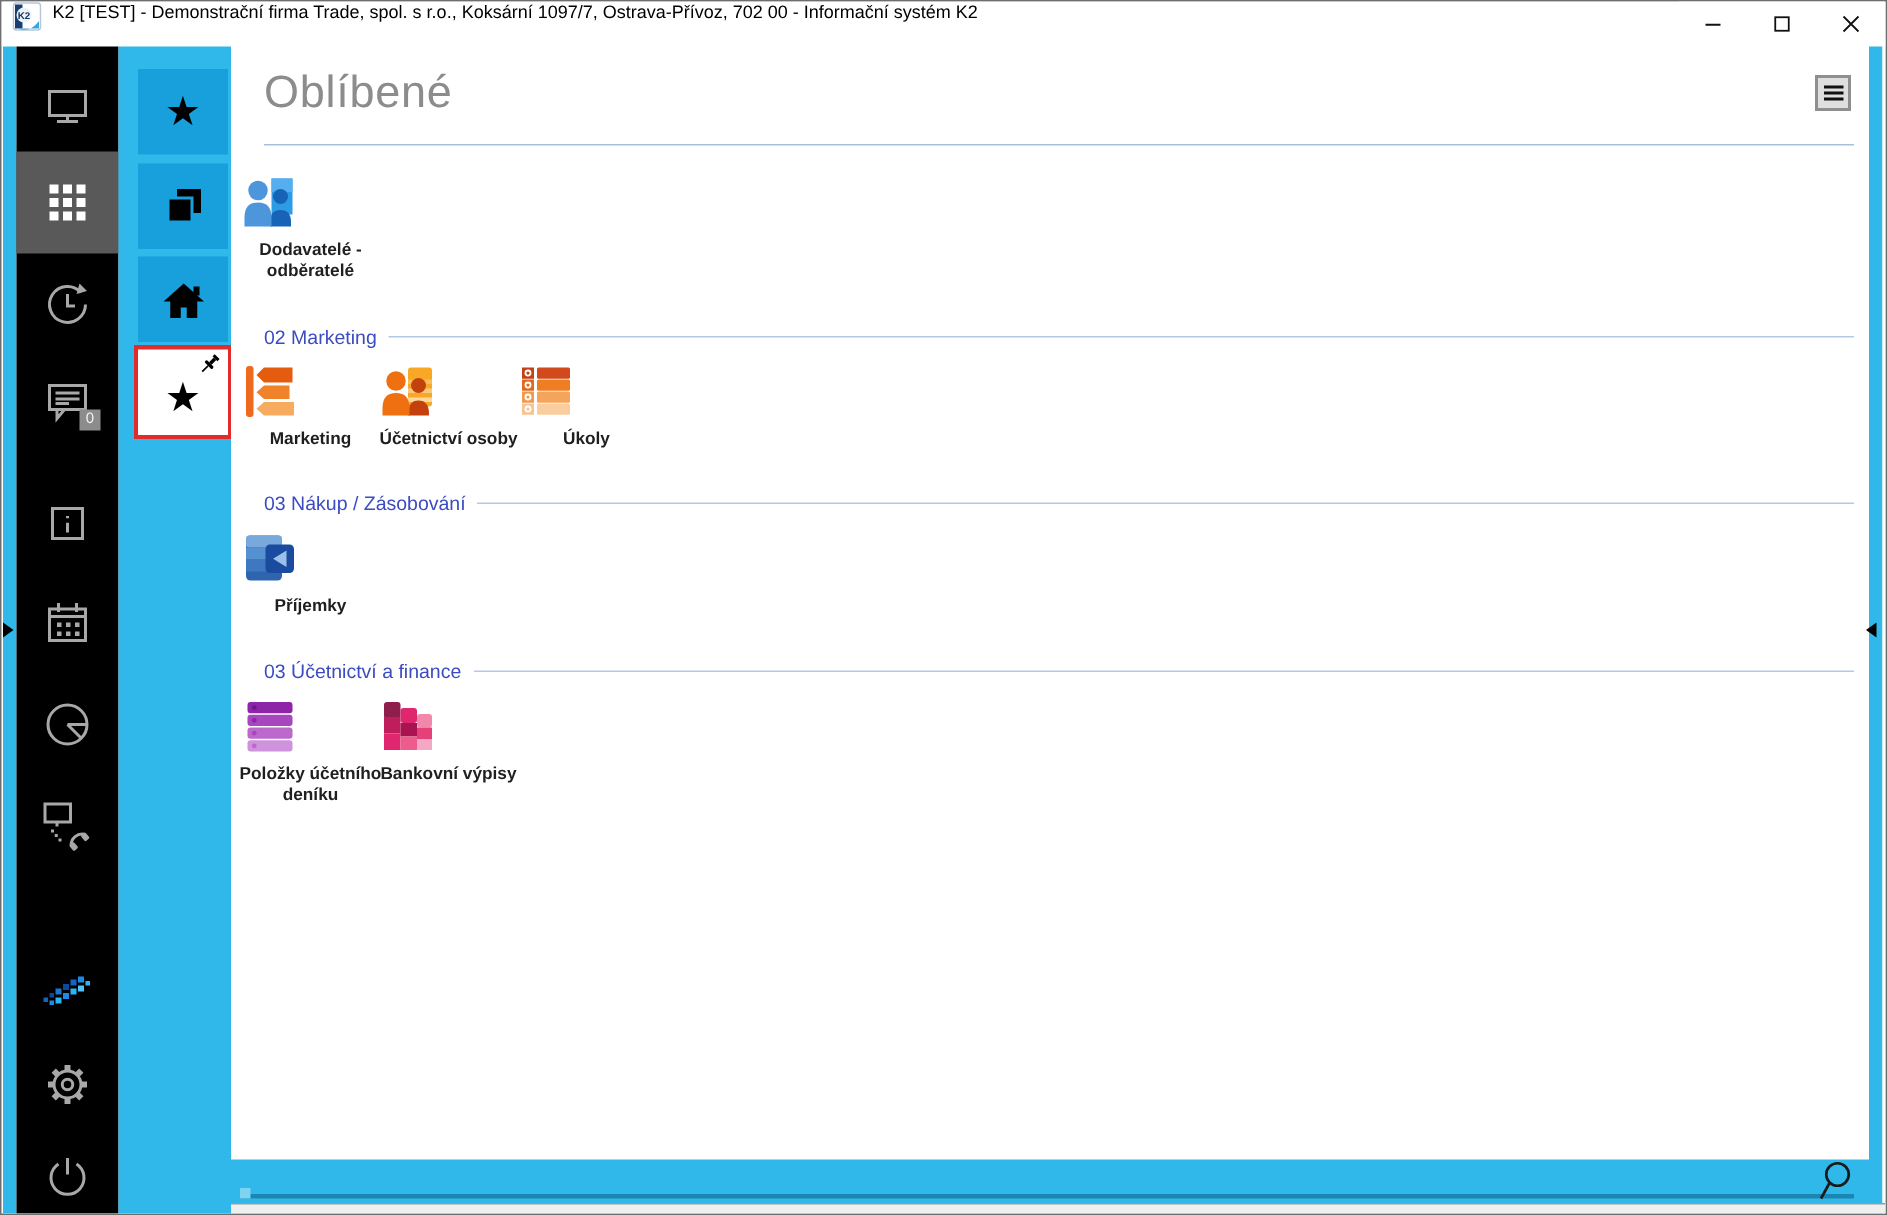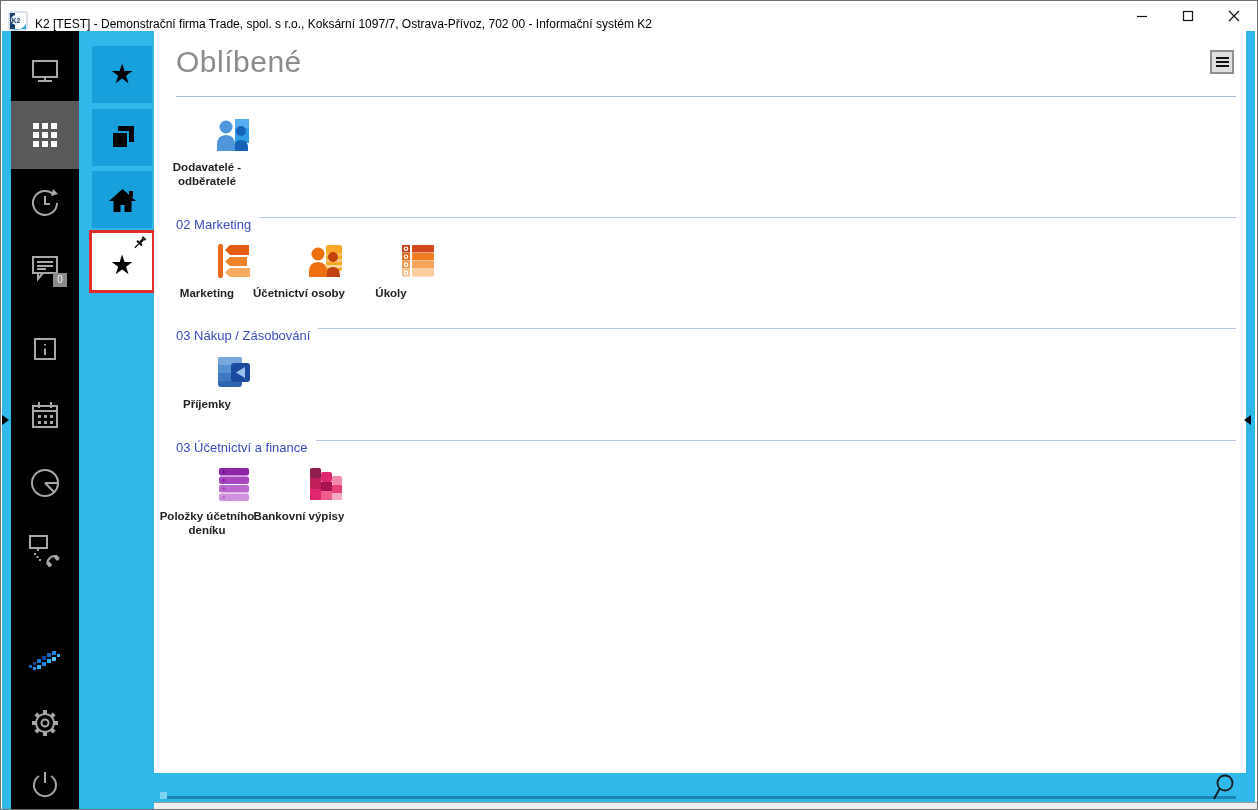--- a/index.html
+++ b/index.html
@@ -1,21 +1,21 @@
 <!DOCTYPE html>
 <html><head>
 <meta charset="utf-8">
 <style>
   * { margin:0; padding:0; box-sizing:border-box; }
   html,body { width:1258px; height:810px; font-family:"Liberation Sans", sans-serif; background:#fff; }
 
   .window { position:relative; width:1258px; height:810px; background:#fff; border:1px solid #6e6e6e; overflow:hidden; }
 
   
-  .titlebar { position:absolute; left:0; top:0; width:100%; height:30px; background:#fff; display:flex; align-items:flex-end; }
+  .titlebar { position:absolute; left:0; top:0; width:100%; height:30px; background:#fff; display:flex; align-items:flex-start; }
   .app-icon { margin-left:7px; width:20px; height:20px; flex:0 0 auto; }
   .titlebar-text { margin-left:7px; font-size:12px; color:#000; white-space:nowrap; }
   .win-controls { position:absolute; right:0; top:0; height:30px; display:flex; }
   .win-btn { width:46px; height:30px; display:flex; align-items:center; justify-content:center; background:#fff; border:none; cursor:pointer; }
 
   
   .frame-left  { position:absolute; left:1px; top:30px; width:9px; bottom:0; background:#31B8EA; }
   .nav-black   { position:absolute; left:10px; top:30px; width:68px; bottom:0; background:#000; }
   .nav-blue    { position:absolute; left:78px; top:30px; width:75px; bottom:0; background:#31B8EA; }
   .frame-right { position:absolute; left:1245px; top:30px; width:9px; height:771px; background:#31B8EA; }
@@ -33,25 +33,25 @@
   
   .content { position:absolute; left:153px; top:30px; width:1092px; height:742px; background:#fff; overflow:hidden; padding:0 10px 0 22px; }
   .page-title { padding-top:14px; font-size:30px; font-weight:300; color:#8C8C8C; letter-spacing:0.5px; }
   .menu-btn { position:absolute; top:19px; right:12px; width:24px; height:24px; background:#DFDFDF; border:2px solid #8F8F8F; display:flex; flex-direction:column; align-items:center; justify-content:center; gap:2px; cursor:pointer; }
   .menu-btn i { display:block; width:13px; height:2px; background:#111; }
   .title-sep { margin-top:17px; border-top:1px solid #A5C0DC; }
 
   .tiles { display:flex; margin-left:-15px; margin-top:19px; }
   .section { margin-top:28px; }
   .section .tiles { margin-top:10px; }
-  .sec-head { display:flex; height:15px; }
+  .sec-head { display:flex; align-items:center; height:15px; }
   .sec-label { font-size:13px; color:#3B4BC0; white-space:nowrap; }
   .sec-line { flex:1; margin-left:8px; border-top:1px solid #B4C8E8; }
 
-  .tile { width:92px; display:flex; flex-direction:column; align-items:flex-end; cursor:pointer; }
+  .tile { width:92px; display:flex; flex-direction:column; align-items:flex-start; cursor:pointer; }
   .tile-icon { width:38px; height:38px; }
   .tile-label { margin-top:6px; width:104px; margin-left:-6px; margin-right:-6px; font-size:11.5px; font-weight:bold; color:#1F1F1F; text-align:center; line-height:1.26; }
 
   
   .bottom-bar { position:absolute; left:153px; top:772px; width:1092px; height:29px; background:#31B8EA; }
   .bottom-line { position:absolute; left:6px; right:10px; bottom:3px; height:3px; background:#1C86B2; }
   .bottom-line:before { content:""; position:absolute; left:0; bottom:0; width:7px; height:7px; background:#7ED2F2; }
   .search-glass { position:absolute; right:10px; bottom:0; }
   .bottom-gray { position:absolute; left:153px; top:801px; right:0; bottom:0; background:#efefef; border-top:1px solid #9a9a9a; }
 

